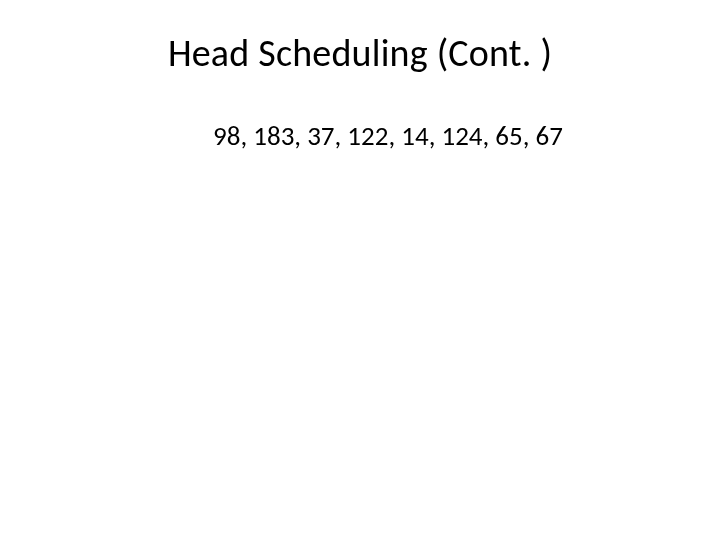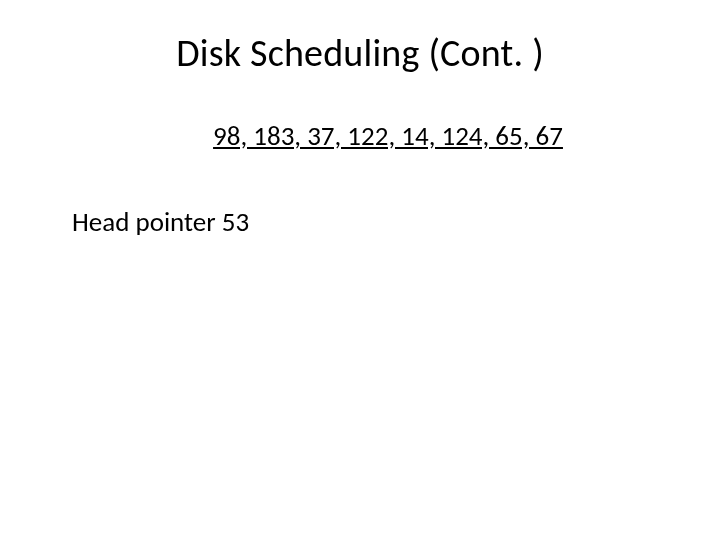--- a/index.html
+++ b/index.html
@@ -34,30 +34,28 @@
     }
     ul.bullets li::before {
       content: "•";
       position: absolute;
       left: 4px;
       top: 0;
       font-size: 27px;
     }
     .queue {
       text-align: center;
-      margin-bottom: 53px;
+      margin-bottom: 24px;
       padding-left: 56px;
-      text-decoration: underline;
     }
     .head-pointer {
       padding-left: 34px;
     }
   </style>
 </head>
 <body>
 
 <div class="slide">
-  <h1 class="title">Disk Scheduling (Cont. )</h1>
+  <h1 class="title">Head Scheduling (Cont. )</h1>
   <div class="body">
     <div class="queue">98, 183, 37, 122, 14, 124, 65, 67</div>
-    <div class="head-pointer">Head pointer 53</div>
   </div>
 </div>
 
 </body></html>

